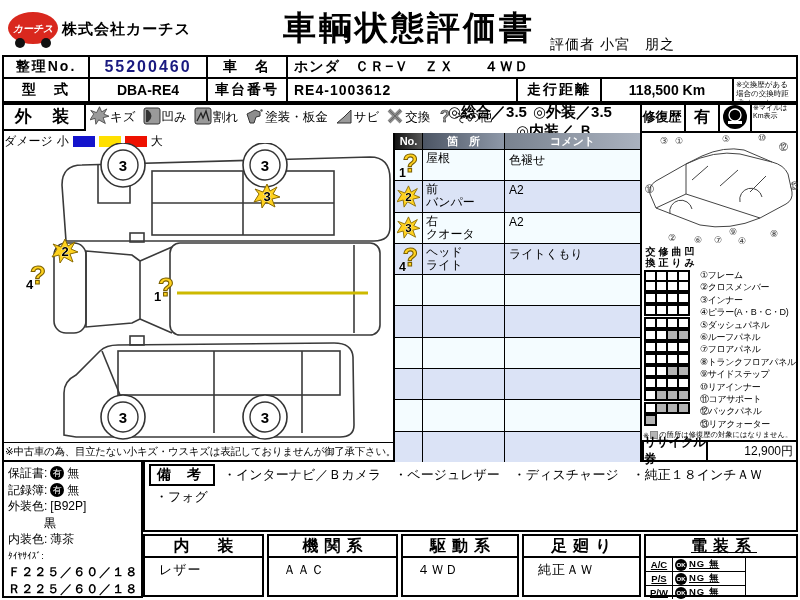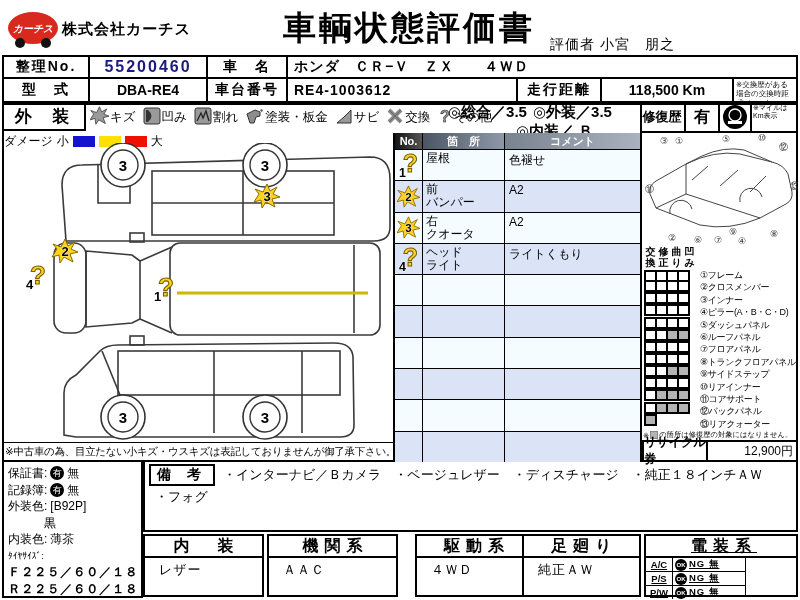--- a/index.html
+++ b/index.html
@@ -108,21 +108,21 @@
                  padding:0 6px; letter-spacing:6px; margin-right:8px; }
   .rem-line2 { padding-left:6px; margin-top:2px; }
 
   
   .bbox { top:534px; height:63px; border:2px solid #000; background:#fff; }
   .bbox .bh { height:22px; border-bottom:2px solid #000; display:flex; align-items:center; justify-content:center;
               font-size:16px; font-weight:bold; letter-spacing:6px; padding-left:6px;}
   .bbox .bv { font-size:13px; padding:3px 0 0 14px; letter-spacing:1px; }
   #b-naiso { left:143px; width:121px; }
   #b-kikan { left:267px; width:131px; }
-  #b-kudo  { left:415px; width:118px; }
+  #b-kudo  { left:401px; width:118px; }
   #b-ashi  { left:522px; width:119px; }
   #b-denso { left:644px; width:154px;text-decoration:underline; }
   .erows { display:flex; flex-direction:column; height:39px; width:100px; border-right:1px solid #000; }
   .erow { flex:1; display:flex; align-items:center; border-bottom:1px solid #000; font-size:9.5px; }
   .erow:last-child { border-bottom:none; }
   .ename { width:27px; border-right:1px solid #000; text-align:center; font-weight:bold; height:100%;
            display:flex; align-items:center; justify-content:center;}
   .okc { display:inline-flex; width:12px; height:12px; border-radius:50%; background:#000; color:#fff;
          font-size:6px; font-weight:bold; align-items:center; justify-content:center; margin:0 2px; }
   .eng { font-weight:bold; letter-spacing:1px; }

